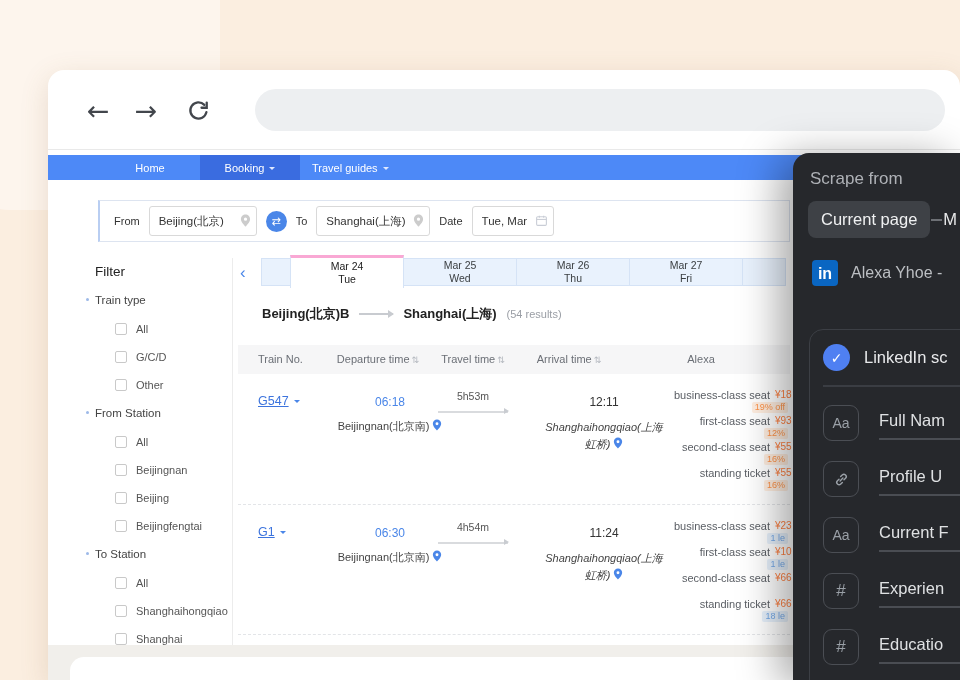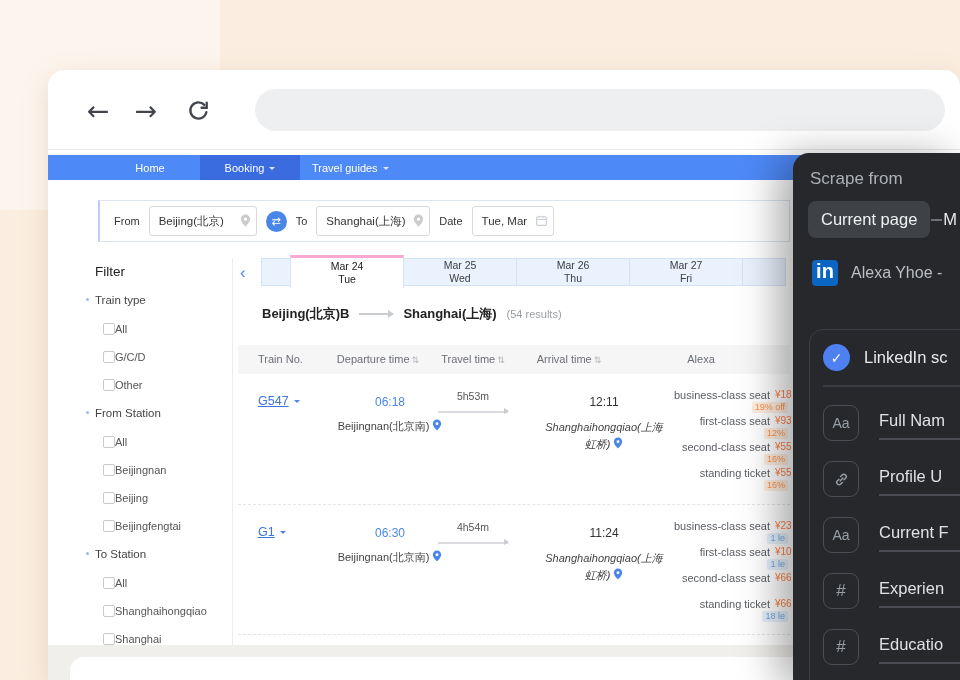--- a/index.html
+++ b/index.html
@@ -47,21 +47,21 @@
   .swap-btn { width:21px; height:21px; border-radius:50%; background:#4a86e8; color:#fff;
               font-size:11px; line-height:21px; text-align:center; cursor:pointer; border:none;
               font-family:"DejaVu Sans",sans-serif; }
 
   
   .filter { position:absolute; left:47px; top:84px; width:136px; }
   .filter-title { font-size:13.5px; color:#222; margin-bottom:15px; }
   .f-section-title { font-size:11.5px; color:#444; margin:15px 0 17px; position:relative; }
   .f-section-title::before { content:""; position:absolute; left:-9px; top:4px; width:3px; height:3px;
                              border-radius:50%; background:#9db9e8; }
-  .f-option { display:flex; align-items:flex-start; margin:0 0 16px 8px; cursor:pointer; }
+  .f-option { display:flex; align-items:flex-start; gap:9px; margin:0 0 16px 20px; cursor:pointer; }
   .f-check { width:12px; height:12px; border:1px solid #c9c9c9; border-radius:2px; background:#fff; flex:0 0 auto; }
   .f-olabel { font-size:11px; color:#555; }
 
   .vsep { position:absolute; left:184px; top:78px; width:1px; height:387px; background:#ececec; }
 
   
   .results { position:absolute; left:190px; top:75px; width:552px; height:390px; }
   .tab-chevron { position:absolute; left:2px; top:6px; font-size:17px; color:#4a86e8; cursor:pointer; line-height:24px; }
   .tabbar { position:absolute; left:24px; top:0; display:flex; align-items:flex-start; }
   .dtab { width:114px; height:28px; margin-top:3px; background:#e9f2fd; border:1px solid #d5e3f6;
@@ -117,21 +117,21 @@
   .scraper { position:absolute; left:793px; top:153px; width:167px; height:527px; background:#26282c;
              border-radius:16px 0 0 0; z-index:5; box-shadow:-14px 4px 40px rgba(0,0,0,.35); }
   .sc-title { position:absolute; left:17px; top:16px; font-size:17px; color:#aeb1b6; }
   .sc-seg { position:absolute; left:15px; top:48px; display:flex; align-items:center; }
   .sc-chip { height:37px; padding:0 13px; border-radius:8px; background:#3e4146; color:#f0f1f2;
              font-size:16.5px; display:flex; align-items:center; cursor:pointer; white-space:nowrap; }
   .sc-dash { width:11px; height:2px; background:#6d7075; margin-left:1px; }
   .sc-opt2 { font-size:16.5px; color:#e8e9ea; margin-left:1px; cursor:pointer; white-space:nowrap; }
   .sc-li-row { position:absolute; left:19px; top:107px; display:flex; align-items:center; gap:13px; }
   .li-badge { width:26px; height:26px; border-radius:4px; background:#0a66c2; color:#fff; font-weight:bold;
-              font-size:20px; display:flex; align-items:flex-end; justify-content:center; padding-bottom:3px; }
+              font-size:16px; display:flex; align-items:flex-end; justify-content:center; padding-bottom:3px; }
   .sc-li-name { font-size:16px; color:#bcbfc3; white-space:nowrap; }
   .sc-card { position:absolute; left:16px; top:176px; width:320px; height:400px;
              border:1.5px solid #3c3f45; border-radius:14px; }
   .sc-preset { position:absolute; left:13px; top:14px; display:flex; align-items:center; gap:14px; }
   .sc-check { width:27px; height:27px; border-radius:50%; background:#4f80f2; color:#fff; font-size:14px;
               display:flex; align-items:center; justify-content:center; cursor:pointer;
               font-family:"DejaVu Sans",sans-serif; }
   .sc-preset-label { font-size:16.5px; color:#e8e9eb; white-space:nowrap; }
   .sc-div { position:absolute; left:13px; top:55px; width:300px; height:1.5px; background:#3a3d43; }
   .sc-field { position:absolute; left:13px; width:300px; height:36px; }

